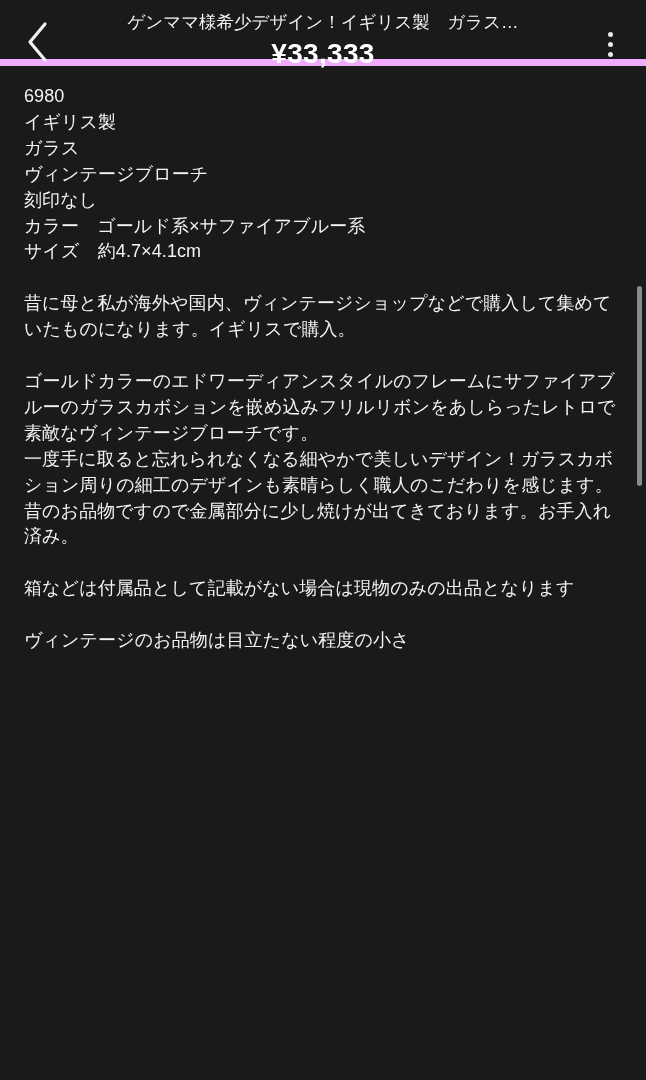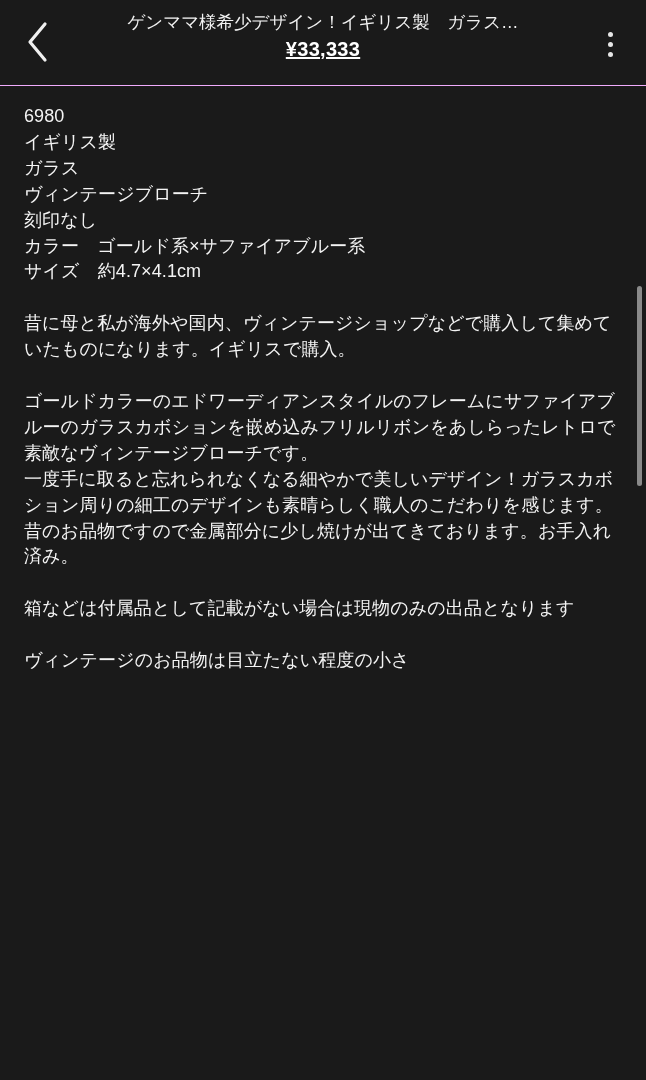--- a/index.html
+++ b/index.html
@@ -16,23 +16,23 @@
     height: 1080px;
     background: #1a1a1a;
     display: flex;
     flex-direction: column;
   }
 
   
   .header {
     position: relative;
     flex: 0 0 auto;
-    height: 86px;
+    height: 66px;
     background: #1a1a1a;
-    border-bottom: 1px solid #f0abfc;
+    border-bottom: 7px solid #f0abfc;
     display: flex;
     align-items: flex-start;
     padding: 12px 0 0 0;
   }
   .back-btn {
     position: absolute;
     left: 14px;
     top: 18px;
     width: 48px;
     height: 48px;
@@ -56,24 +56,23 @@
     font-size: 17.5px;
     line-height: 1.25;
     white-space: nowrap;
     overflow: hidden;
     text-overflow: ellipsis;
     max-width: 100%;
     font-weight: 400;
   }
   .header-price {
     color: #ffffff;
-    font-size: 20px;
+    font-size: 28px;
     font-weight: 700;
     letter-spacing: 0.3px;
-    text-decoration: underline;
   }
   .menu-btn {
     position: absolute;
     right: 16px;
     top: 22px;
     width: 40px;
     height: 44px;
     display: flex;
     flex-direction: column;
     align-items: center;

